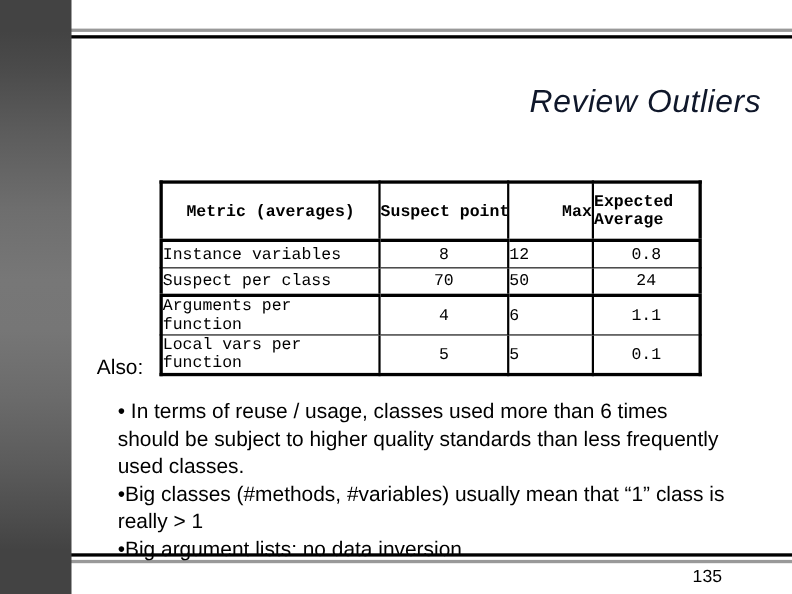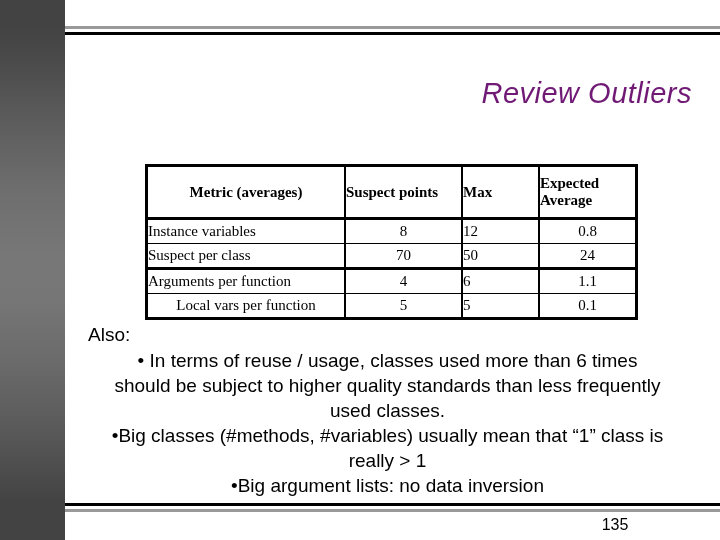--- a/index.html
+++ b/index.html
@@ -78,36 +78,36 @@
     position: absolute;
     left: 300px;
     top: 76px;
     width: 392px;
     text-align: right;
     font-family: "Liberation Sans", sans-serif;
     font-style: italic;
     font-weight: 400;
     font-size: 29px;
     line-height: 34px;
-    color: #701a75;
+    color: #0f172a;
     letter-spacing: 0.5px;
     white-space: nowrap;
   }
 
   
   .metrics-table-wrap {
     position: absolute;
     left: 145px;
     top: 164px;
     width: 481px;
   }
   table.metrics {
     border-collapse: collapse;
     width: 481px;
-    font-family: Liberation Serif, serif;
+    font-family: Liberation Mono, monospace;
     color: #000000;
     background: #ffffff;
     table-layout: fixed;
   }
   table.metrics td, table.metrics th {
     border: 1px solid #000000;
     padding: 0;
     vertical-align: middle;
     overflow: hidden;
   }
@@ -131,42 +131,42 @@
   }
   th.c-suspect {
     width: 115px;
     text-align: left;
     padding: 0 1px 0 4px;
     white-space: nowrap;
     border-right: 2px solid #000000 !important;
   }
   th.c-max {
     width: 75px;
-    text-align: left;
+    text-align: right;
     padding: 0 4px 0 9px;
     border-right: 2px solid #000000 !important;
   }
   th.c-exp {
     width: 95px;
     text-align: left;
     padding: 0 4px 0 5px;
   }
 
   tbody td {
     font-size: 15px;
     line-height: 17px;
     height: 23px;
     margin-top: 28px;
   }
   td.c-metric {
     text-align: left;
     padding: 0 3px;
     border-right: 2px solid #000000 !important;
   }
-  td.c-metric.centered { text-align: center; }
+  td.c-metric.centered { text-align: left; }
   td.c-suspect {
     text-align: center;
     padding: 0 3px;
     border-right: 2px solid #000000 !important;
   }
   td.c-max {
     text-align: left;
     padding: 0 3px;
     border-right: 2px solid #000000 !important;
   }
@@ -183,41 +183,40 @@
     position: absolute;
     left: 88px;
     top: 322px;
     width: 580px;
     font-family: "Liberation Sans", sans-serif;
     font-size: 19px;
     line-height: 25px;
     color: #000000;
   }
   .body-block .lead {
-    margin: 0 0 1px 0;
+    margin: 0 0 15px 0;
   }
   .body-block ul {
     list-style: none;
     margin: 0;
     padding: 0 0 0 19px;
-    text-align: center;
   }
   .body-block li {
     margin: 0;
     padding: 0;
     text-indent: 0;
   }
   .body-block li .bullet {
     display: inline;
   }
 
   
   .page-number {
     position: absolute;
-    left: 560px;
+    left: 588px;
     top: 516px;
     width: 110px;
     text-align: center;
     font-family: "Liberation Sans", sans-serif;
     font-size: 16px;
     line-height: 18px;
     color: #000000;
   }
 </style>
 </head>

